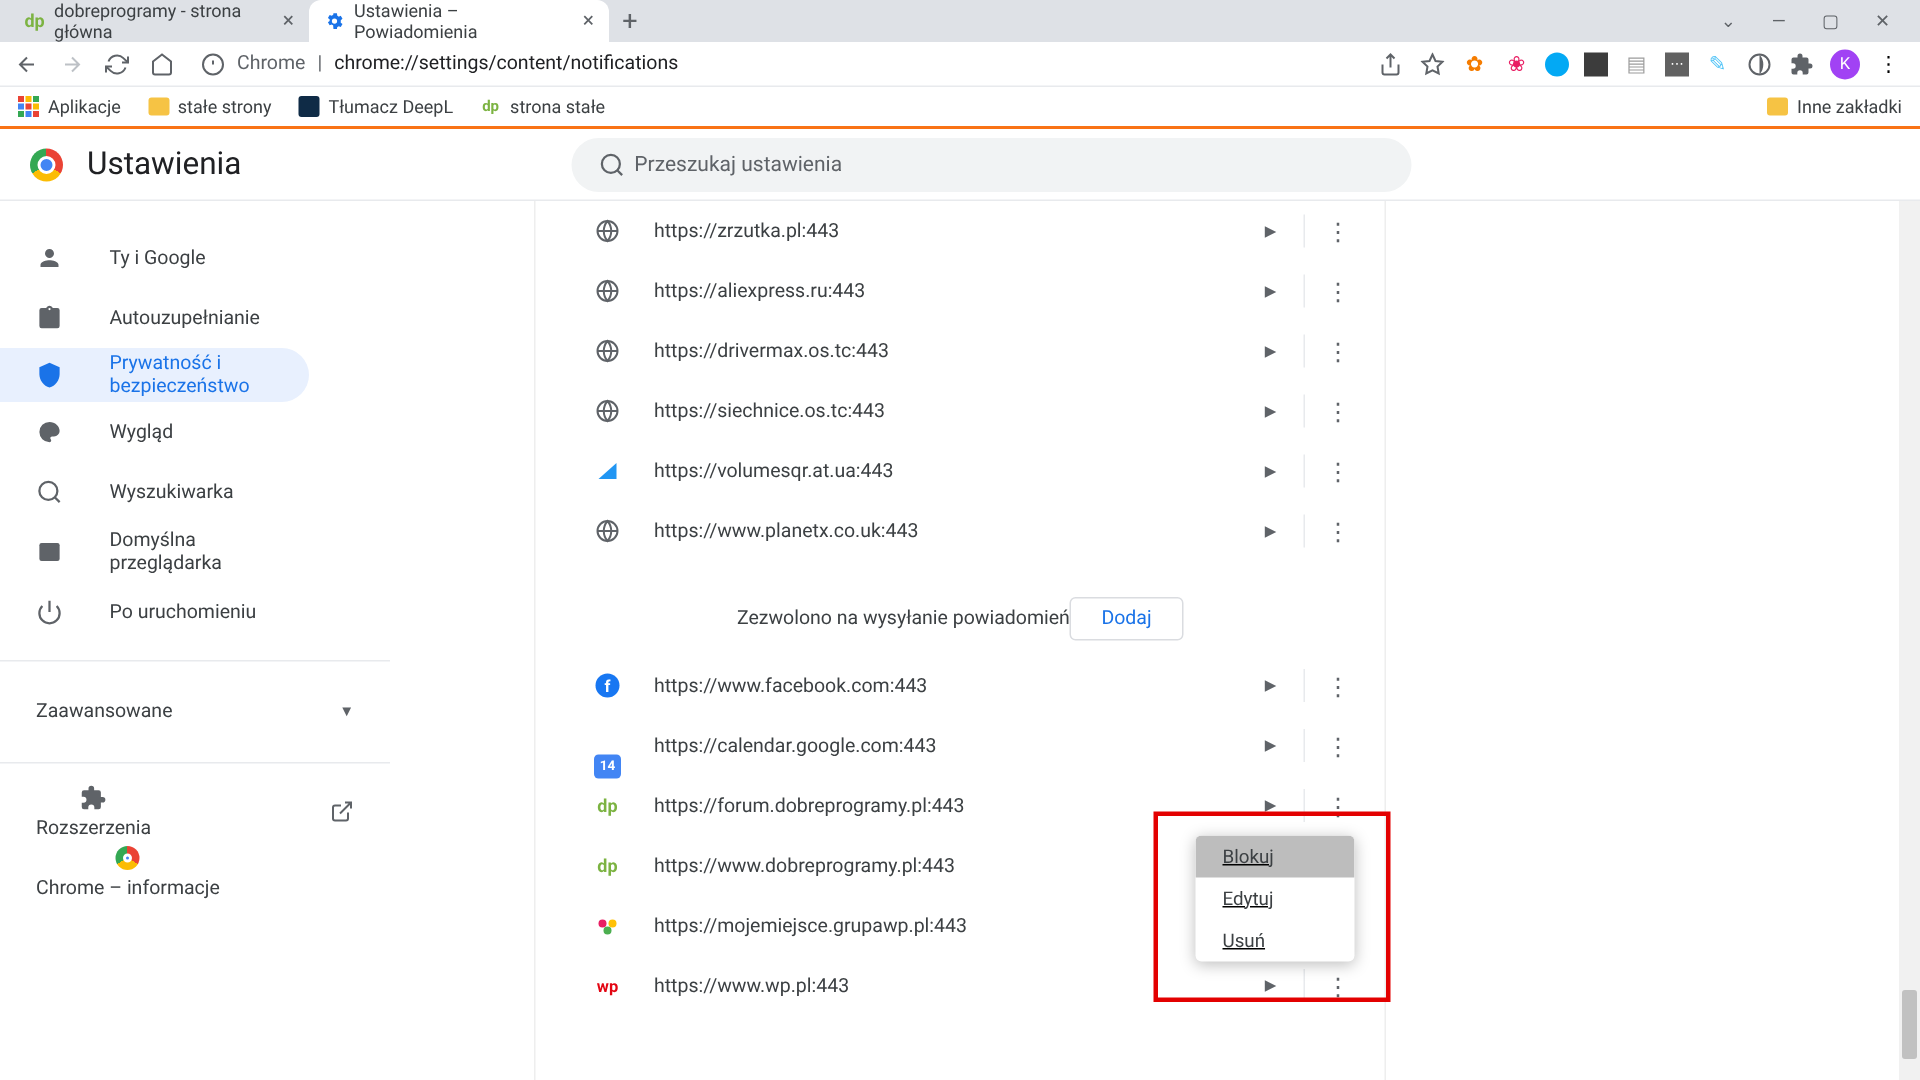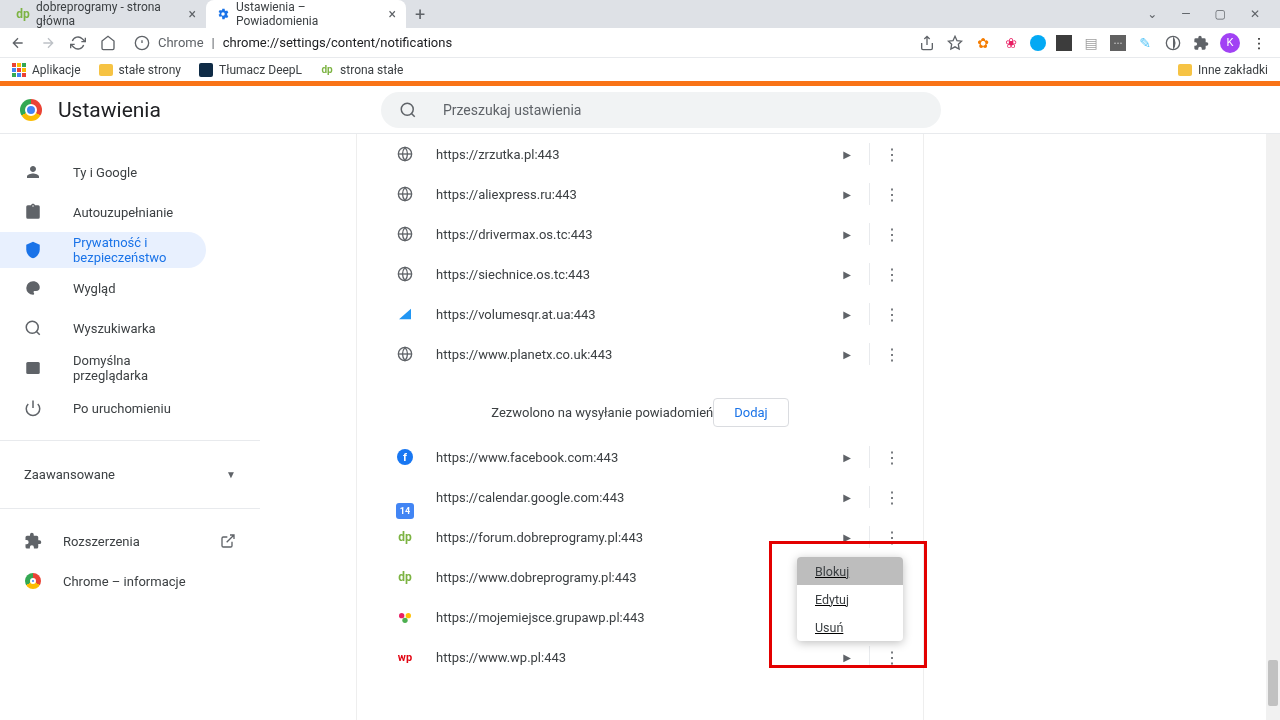--- a/index.html
+++ b/index.html
@@ -18,51 +18,51 @@
 .toolbar { height: 30px; background: #fff; display: flex; align-items: center; padding: 0 8px; gap: 10px; border-bottom: 1px solid #e8eaed; }
 .nav-btn { width: 20px; height: 20px; display: flex; align-items: center; justify-content: center; color: #5f6368; }
 .nav-btn.disabled { color: #bdc1c6; }
 .omnibox { flex: 1; display: flex; align-items: center; gap: 8px; font-size: 13px; color: #5f6368; padding-left: 6px; }
 .omnibox .url-dark { color: #202124; }
 .toolbar-icons { display: flex; align-items: center; gap: 10px; padding-right: 4px; }
 .tbicon { width: 18px; height: 18px; display: flex; align-items: center; justify-content: center; font-size: 14px; }
 .avatar { width: 20px; height: 20px; border-radius: 50%; background: #a142f4; color: #fff; font-size: 11px; display: flex; align-items: center; justify-content: center; }
 
 
-.bookmarks { height: 28px; background: #fff; display: flex; align-items: center; padding: 0 12px; gap: 18px; font-size: 12px; color: #3c4043; border-bottom: 5px solid #f97316; }
+.bookmarks { height: 28px; background: #fff; display: flex; align-items: center; padding: 0 12px; gap: 18px; font-size: 12px; color: #3c4043; border-bottom: 2px solid #f97316; }
 .bm { display: flex; align-items: center; gap: 6px; }
 .bm-folder { width: 14px; height: 12px; background: #f6c344; border-radius: 2px; }
 .apps-icon { width: 14px; height: 14px; display: grid; grid-template-columns: repeat(3,1fr); gap: 1px; }
 .apps-icon span { background: #ea4335; }
 .apps-icon span:nth-child(2){background:#fbbc04}.apps-icon span:nth-child(3){background:#34a853}
 .apps-icon span:nth-child(4){background:#4285f4}.apps-icon span:nth-child(5){background:#ea4335}
 .apps-icon span:nth-child(6){background:#fbbc04}.apps-icon span:nth-child(7){background:#34a853}
 .apps-icon span:nth-child(8){background:#4285f4}.apps-icon span:nth-child(9){background:#ea4335}
 .bm-right { margin-left: auto; display: flex; align-items: center; gap: 6px; }
 
 
 .settings-header { height: 48px; display: flex; align-items: center; padding: 0 20px; border-bottom: 1px solid #e8eaed; }
 .chrome-logo { width: 22px; height: 22px; border-radius: 50%; background: conic-gradient(#ea4335 0 120deg,#fbbc04 120deg 240deg,#34a853 240deg 360deg); position: relative; margin-right: 16px; }
 .chrome-logo::after { content:""; position:absolute; inset:5px; background:#4285f4; border:2px solid #fff; border-radius:50%; }
 .settings-title { font-size: 21px; color: #202124; font-weight: 400; }
 .search-wrap { margin-left: 220px; }
-.search-box { width: 560px; height: 36px; background: #f1f3f4; border-radius: 40px; display: flex; align-items: center; padding: 0 18px; gap: 26px; color: #5f6368; font-size: 14px; }
+.search-box { width: 560px; height: 36px; background: #f1f3f4; border-radius: 40px; display: flex; align-items: center; padding: 0 18px; gap: 6px; color: #5f6368; font-size: 14px; }
 
 
 .main { display: flex; height: calc(720px - 28px - 30px - 28px - 48px); }
 .sidebar { width: 260px; padding-top: 18px; }
 .side-item { height: 40px; display: flex; align-items: center; padding: 0 24px; gap: 31px; font-size: 13px; color: #3c4043; border-radius: 0 20px 20px 0; margin-right: 54px; }
 .side-item.tall { height: 36px; }
 .side-item.active { background: #e8f0fe; color: #1a73e8; }
 .side-item.active .side-icon { color: #1a73e8; }
 .side-icon { width: 18px; height: 18px; display: flex; align-items: center; justify-content: center; color: #5f6368; flex-shrink: 0; }
 .side-sep { height: 1px; background: #e8eaed; margin: 12px 0; }
 .advanced { display: flex; align-items: center; justify-content: space-between; padding: 14px 24px; font-size: 13px; color: #3c4043; }
 .ext-row { display: flex; align-items: center; justify-content: space-between; padding: 0 24px; height: 40px; font-size: 13px; color: #3c4043; }
-.ext-row .left { display: flex; align-items: center; gap: 21px; }
+.ext-row .left { display: flex; align-items: center; gap: 4px; flex-direction: column; }
 
 .content { flex: 1; display: flex; justify-content: center; overflow-y: auto; border-left: 1px solid #eee; border-right: 1px solid #eee; margin-left: 96px; max-width: 568px; }
 .panel { width: 560px; padding-bottom: 80px; }
 .site-row { height: 40px; display: flex; align-items: center; padding: 0 12px 0 36px; position: relative; }
 .site-icon { width: 18px; height: 18px; color: #5f6368; margin-right: 22px; display: flex; align-items: center; justify-content: center; }
 .site-url { font-size: 13px; color: #3c4043; flex: 1; }
 .arrow-btn { width: 32px; display: flex; align-items: center; justify-content: center; color: #5f6368; font-size: 10px; }
 .divider-v { width: 1px; height: 22px; background: #e8eaed; margin: 0 6px; }
 .more-btn { width: 32px; display: flex; align-items: center; justify-content: center; color: #5f6368; font-size: 16px; }
 

